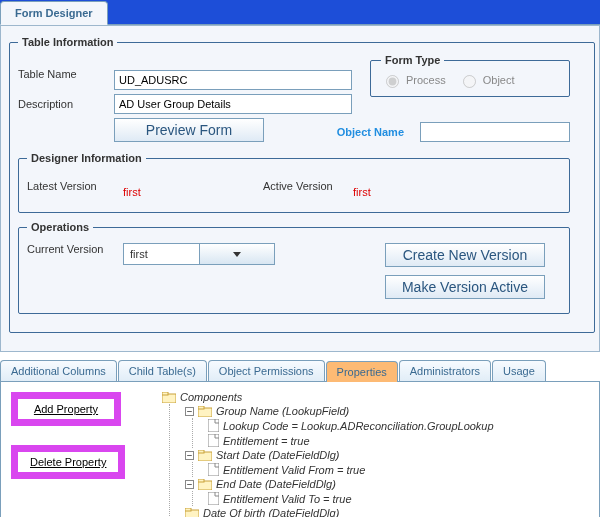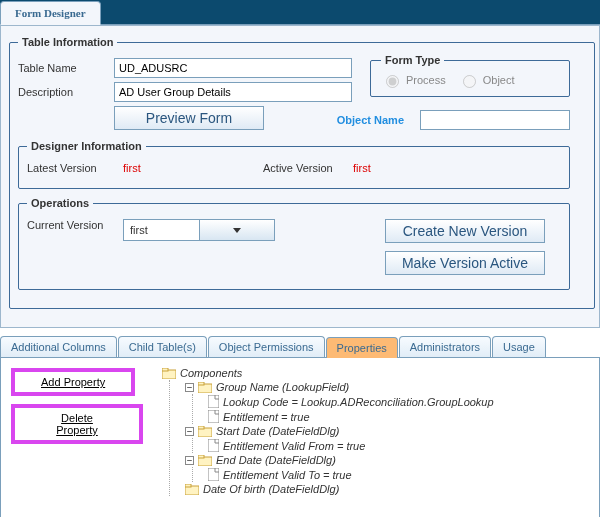--- a/index.html
+++ b/index.html
@@ -6,21 +6,21 @@
   body {
     margin: 0;
     font-family: Tahoma, Arial, sans-serif;
     font-size: 11px;
     background: #fff;
     color: #333;
     width: 600px;
     height: 517px;
     overflow: hidden;
   }
-  .outer-tab-bar { display: flex; border-bottom: 1px solid #7a9fbb; background: #0c4a6e; font-family: Liberation Serif, serif; }
+  .outer-tab-bar { display: flex; border-bottom: 1px solid #7a9fbb; background: #1d4ed8; }
   .outer-tab {
     padding: 5px 14px;
     border: 1px solid #7a9fbb;
     border-bottom: none;
     border-radius: 4px 4px 0 0;
     background: linear-gradient(#f7fbff, #e1edf7);
     font-weight: bold;
     color: #3a6a91;
     margin-right: 1px;
   }
@@ -52,43 +52,43 @@
   .lbl.short { width: 90px; }
   input[type=text].field {
     border: 1px solid #7a9fbb;
     height: 20px;
     padding: 2px 4px;
     font-family: inherit;
     font-size: 11px;
     background: #fff;
     color: #000;
   }
-  .redtext { color: #d00; }
+  .redtext { color: #d00; margin-top: 12px; }
   .btn {
     border: 1px solid #7a9fbb;
     background: linear-gradient(#ffffff, #dfeaf5);
     padding: 3px 16px;
     font-family: inherit;
     font-size: 14px;
     color: #2a567f;
     cursor: pointer;
     min-width: 130px;
     text-align: center;
   }
   .btn-outline {
-    border: 4px solid #d946ef;
-    background: #fff;
-    padding: 4px 26px;
+    border: 7px solid #d946ef;
+    background: #fff;
+    padding: 4px 12px;
     font-family: inherit;
     font-size: 11px;
     cursor: pointer;
     text-decoration: underline;
     min-width: 110px;
     text-align: center;
-    margin-bottom: 8px;
+    margin-bottom: 19px;
   }
   .formtype-row { display: flex; gap: 12px; align-items: center; margin-top: 2px; }
   .radio { display: inline-flex; align-items: center; gap: 4px; color: #888; }
   .radio input { accent-color: #888; }
   .objname-lbl { color: #218ee0; font-weight: bold; margin-right: 16px; }
   .combo {
     display: inline-flex;
     align-items: center;
     border: 1px solid #7a9fbb;
     background: #fff;

